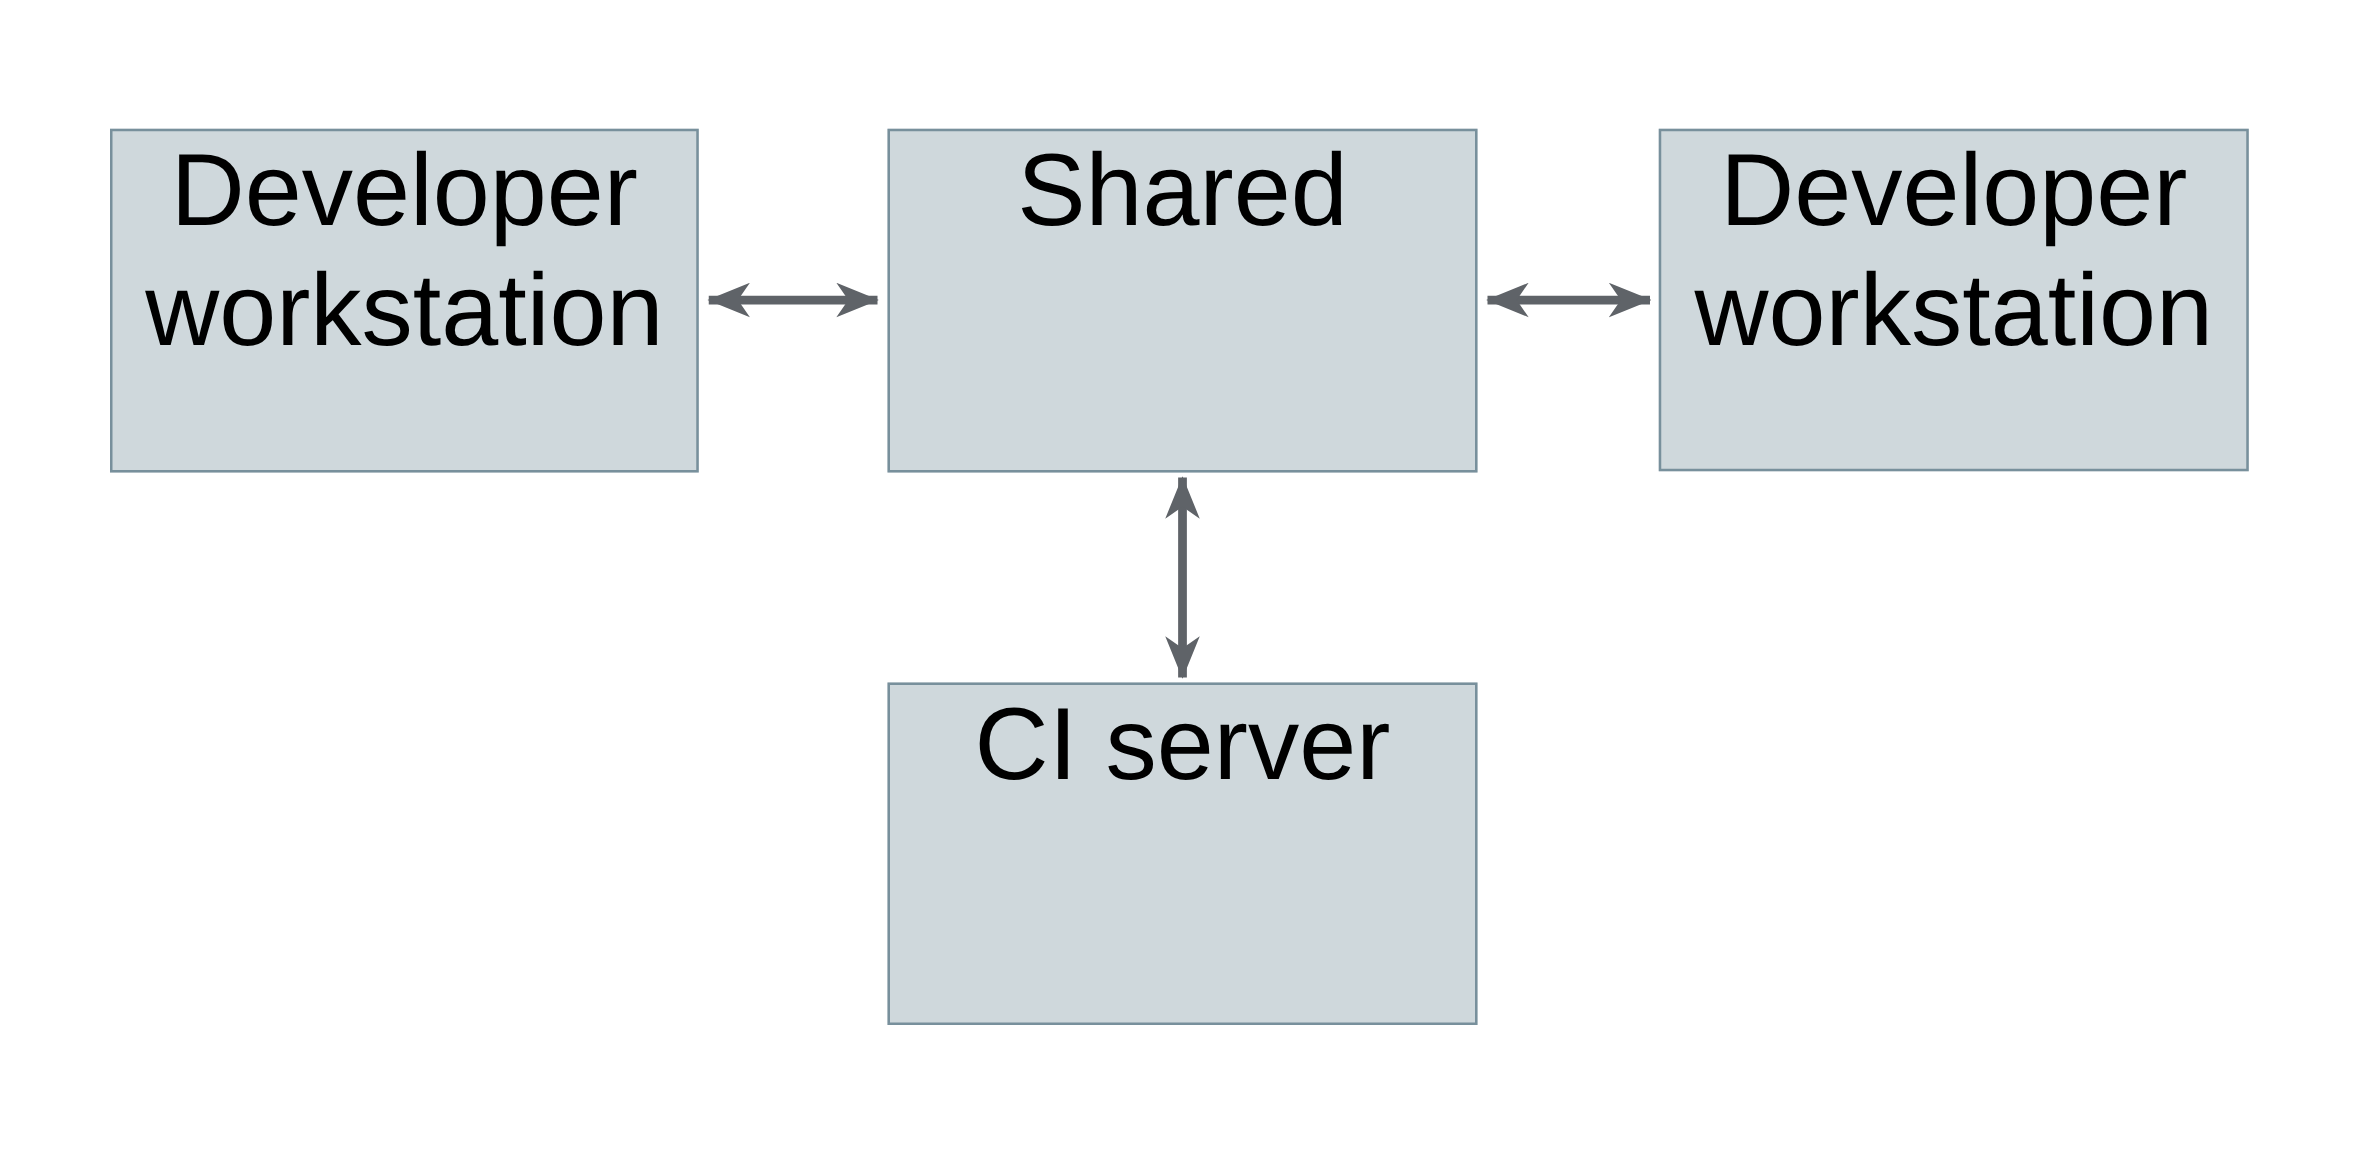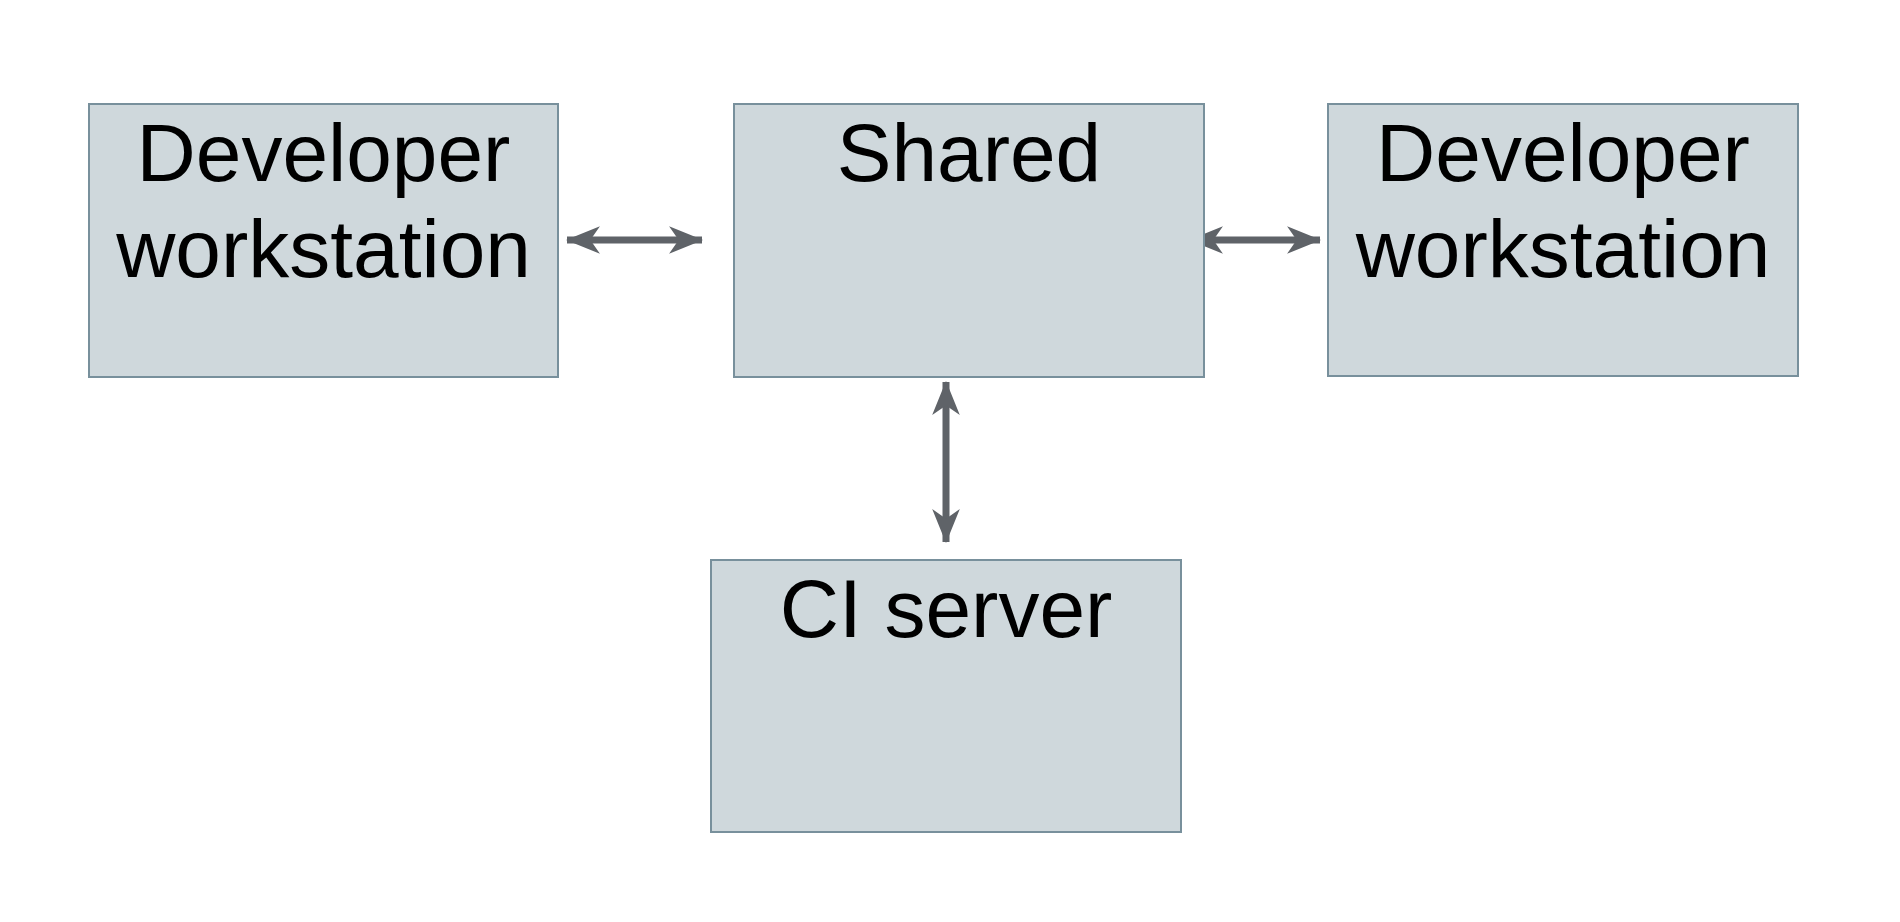--- a/index.html
+++ b/index.html
@@ -40,23 +40,23 @@
     border: 2px solid var(--node-border, #78909c);
     color: var(--label-color, #000000);
     display: flex;
     justify-content: center;
     text-align: center;
     font-size: 82px;
     line-height: 96px;
     letter-spacing: 0px;
   }
   #node-dev-left   { left: 88px;   top: 103px; width: 471px; height: 275px; }
-  #node-shared     { left: 710px;  top: 103px; width: 472px; height: 275px; margin-left: 23px; }
+  #node-shared     { left: 710px;  top: 103px; width: 472px; height: 275px; }
   #node-dev-right  { left: 1327px; top: 103px; width: 472px; height: 274px; }
-  #node-ci         { left: 710px;  top: 546px; width: 472px; height: 274px; margin-top: 13px; }
+  #node-ci         { left: 710px;  top: 546px; width: 472px; height: 274px; }
   .label { display: block; }
 </style>
 </head>
 <body>
 
 <div class="stage">
 
   <svg class="arrows" viewBox="0 0 1900 922" xmlns="http://www.w3.org/2000/svg">
     <defs>
       <marker id="arrow-head" markerUnits="userSpaceOnUse" markerWidth="34" markerHeight="28" viewBox="0 0 32 26" refX="31" refY="13" orient="auto-start-reverse">

